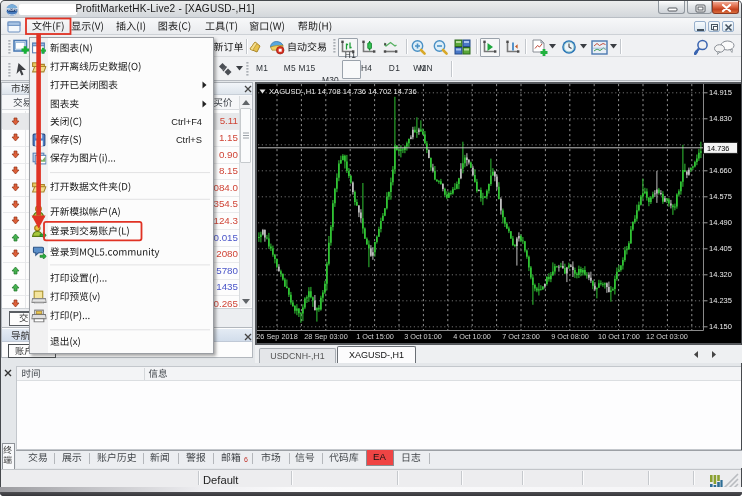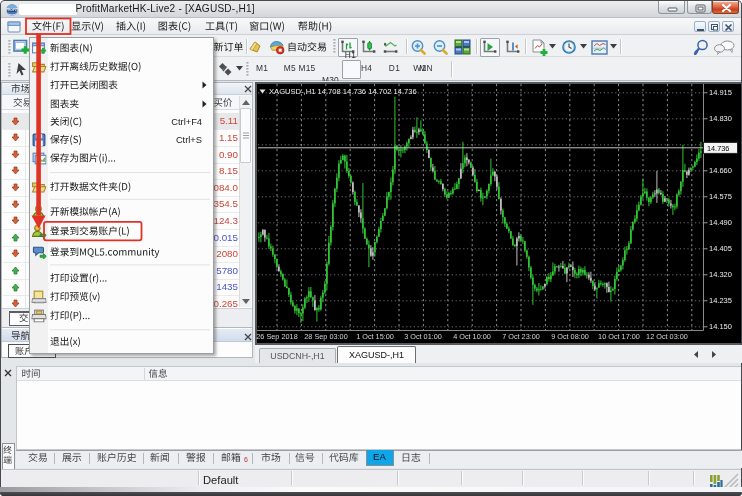--- a/index.html
+++ b/index.html
@@ -354,21 +354,21 @@
     <div style="position:absolute;left:16px;top:449.5px;width:726px;height:18.5px;background:#eceef1;border-top:1px solid #9ca0a5;"></div>
     <div style="position:absolute;left:54px;top:452.5px;width:1px;height:11px;background:#b4b7bb;"></div>
     <div style="position:absolute;left:89px;top:452.5px;width:1px;height:11px;background:#b4b7bb;"></div>
     <div style="position:absolute;left:142.5px;top:452.5px;width:1px;height:11px;background:#b4b7bb;"></div>
     <div style="position:absolute;left:178px;top:452.5px;width:1px;height:11px;background:#b4b7bb;"></div>
     <div style="position:absolute;left:213px;top:452.5px;width:1px;height:11px;background:#b4b7bb;"></div>
     <div style="position:absolute;left:252px;top:452.5px;width:1px;height:11px;background:#b4b7bb;"></div>
     <div style="position:absolute;left:289px;top:452.5px;width:1px;height:11px;background:#b4b7bb;"></div>
     <div style="position:absolute;left:322px;top:452.5px;width:1px;height:11px;background:#b4b7bb;"></div>
     <div style="position:absolute;left:429px;top:452.5px;width:1px;height:11px;background:#b4b7bb;"></div>
-    <div style="position:absolute;left:365.5px;top:449.5px;width:28px;height:16.5px;background:#0ea5e9;border:1px solid #8a8e93;border-top:none;text-align:center;font-size:9.6px;line-height:11px;color:#111;padding-top:1px;">EA</div>
+    <div style="position:absolute;left:365.5px;top:449.5px;width:28px;height:16.5px;background:#ef4444;border:1px solid #8a8e93;border-top:none;text-align:center;font-size:9.6px;line-height:11px;color:#111;padding-top:1px;">EA</div>
     <div style="position:absolute;left:1.5px;top:443px;width:13px;height:27px;background:#f8f9fb;border:1px solid #8f9399;"></div>
     <div style="position:absolute;left:1px;top:468.5px;width:740px;height:19px;background:#ededef;border-top:1px solid #c2c5c9;border-bottom:1px solid #d4d6d9;"></div>
     <div style="position:absolute;left:203px;top:474px;font-size:11.2px;line-height:12px;color:#222;">Default</div>
     <div style="position:absolute;left:198px;top:471px;width:1px;height:14px;background:#c6c9cd;box-shadow:1px 0 0 #fbfbfc;"></div>
     <div style="position:absolute;left:291px;top:471px;width:1px;height:14px;background:#c6c9cd;box-shadow:1px 0 0 #fbfbfc;"></div>
     <div style="position:absolute;left:397px;top:471px;width:1px;height:14px;background:#c6c9cd;box-shadow:1px 0 0 #fbfbfc;"></div>
     <div style="position:absolute;left:461px;top:471px;width:1px;height:14px;background:#c6c9cd;box-shadow:1px 0 0 #fbfbfc;"></div>
     <div style="position:absolute;left:522px;top:471px;width:1px;height:14px;background:#c6c9cd;box-shadow:1px 0 0 #fbfbfc;"></div>
     <div style="position:absolute;left:582px;top:471px;width:1px;height:14px;background:#c6c9cd;box-shadow:1px 0 0 #fbfbfc;"></div>
     <div style="position:absolute;left:648px;top:471px;width:1px;height:14px;background:#c6c9cd;box-shadow:1px 0 0 #fbfbfc;"></div>

